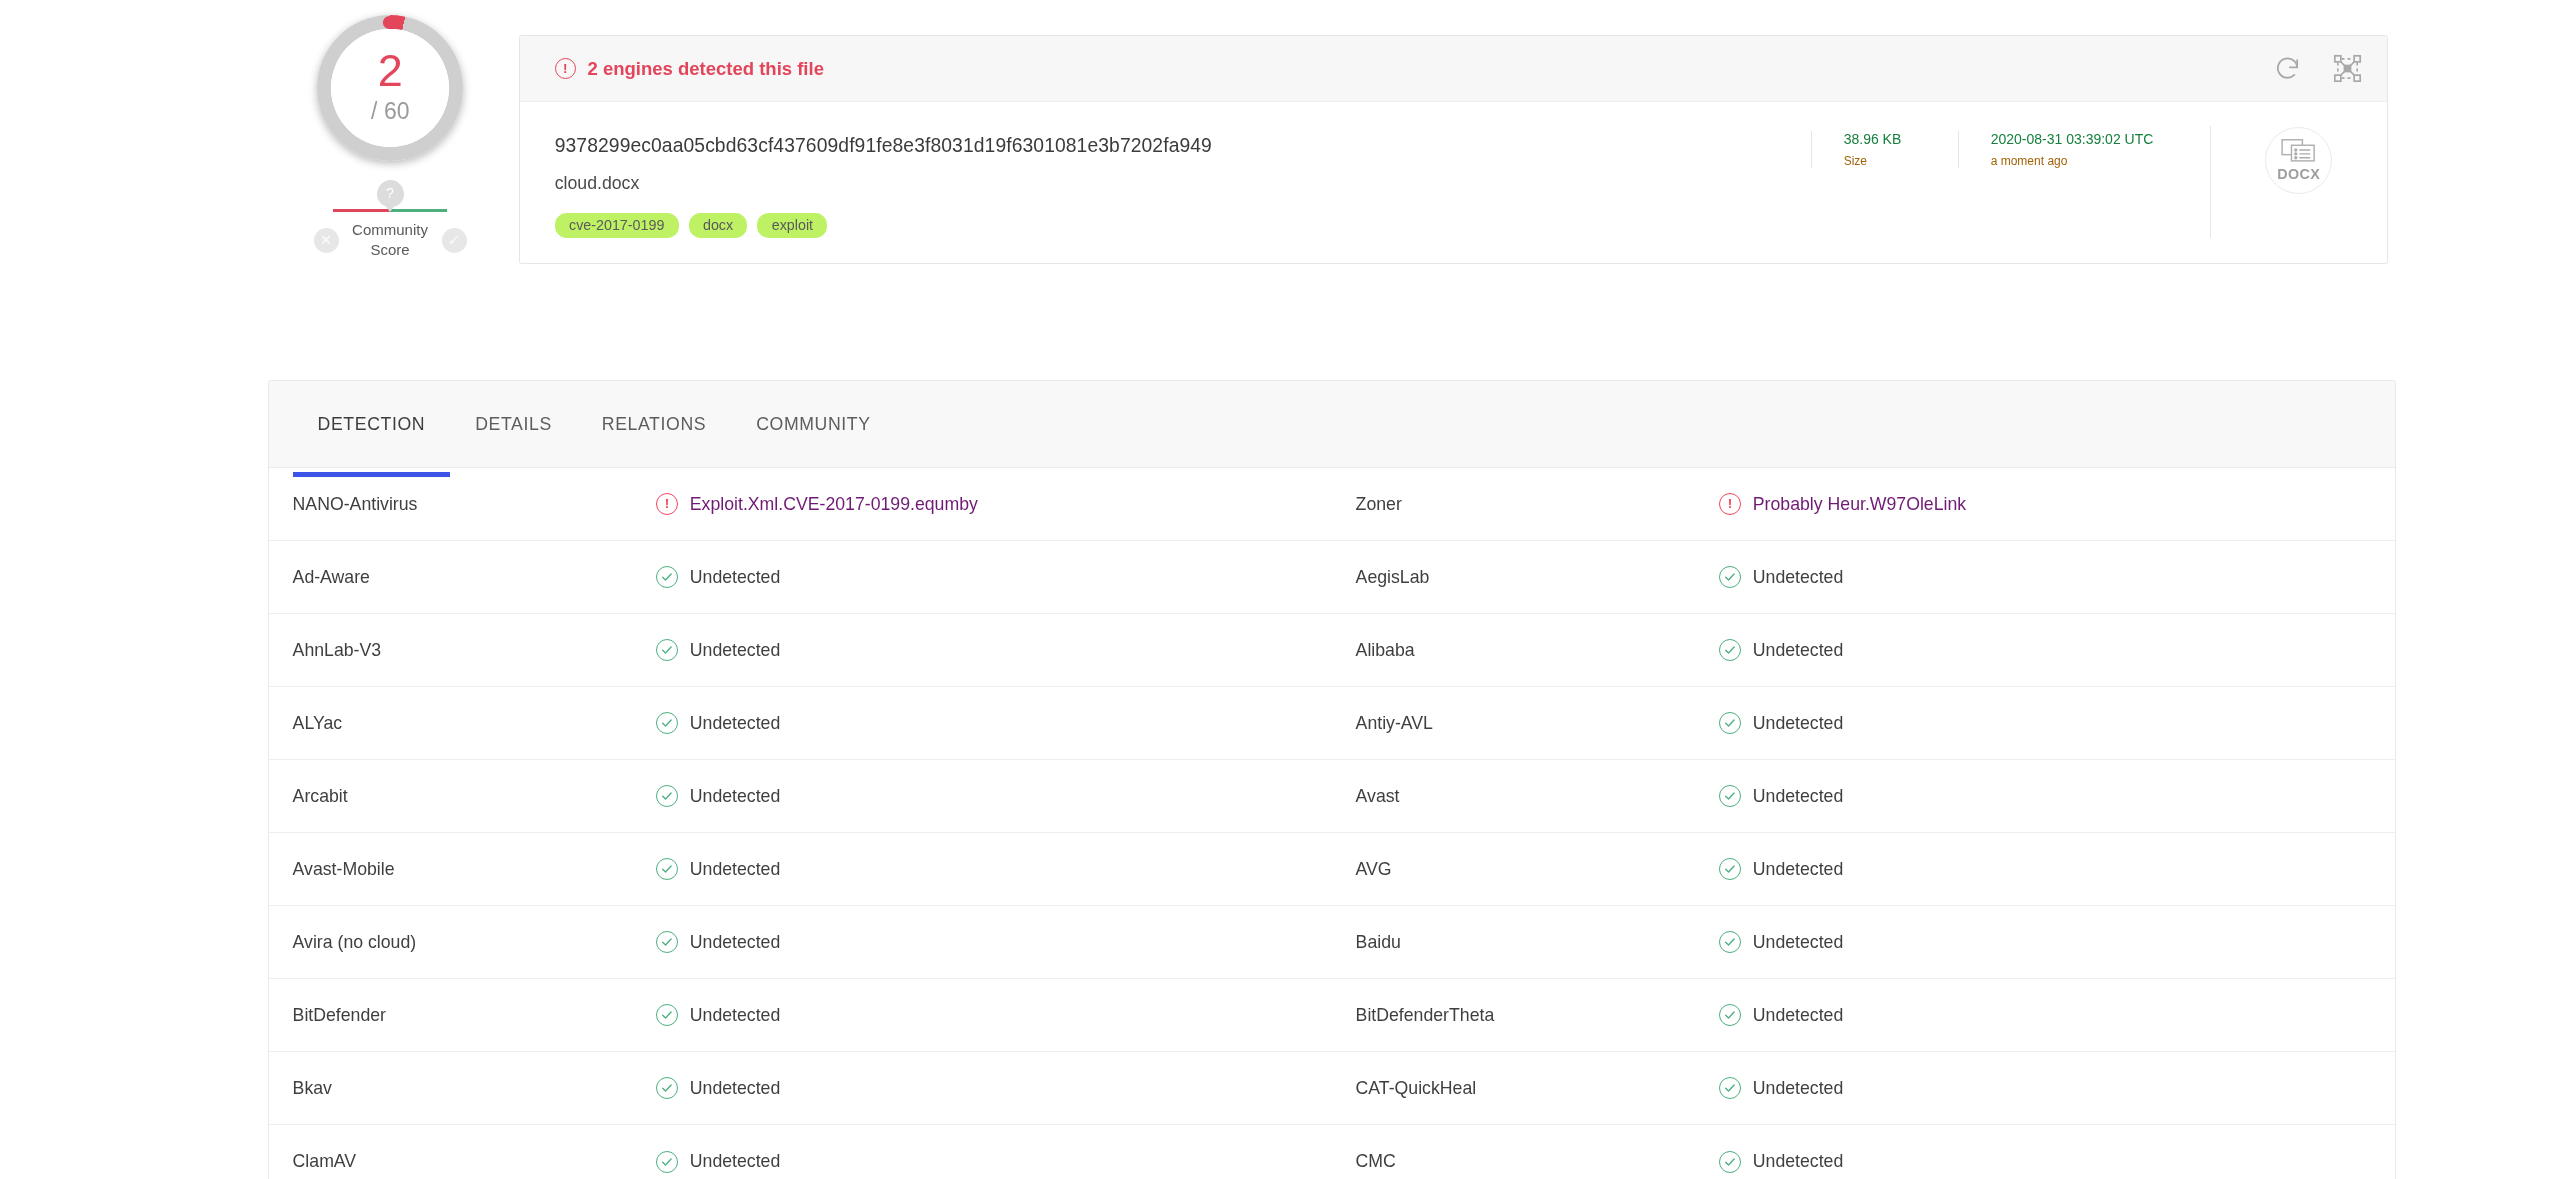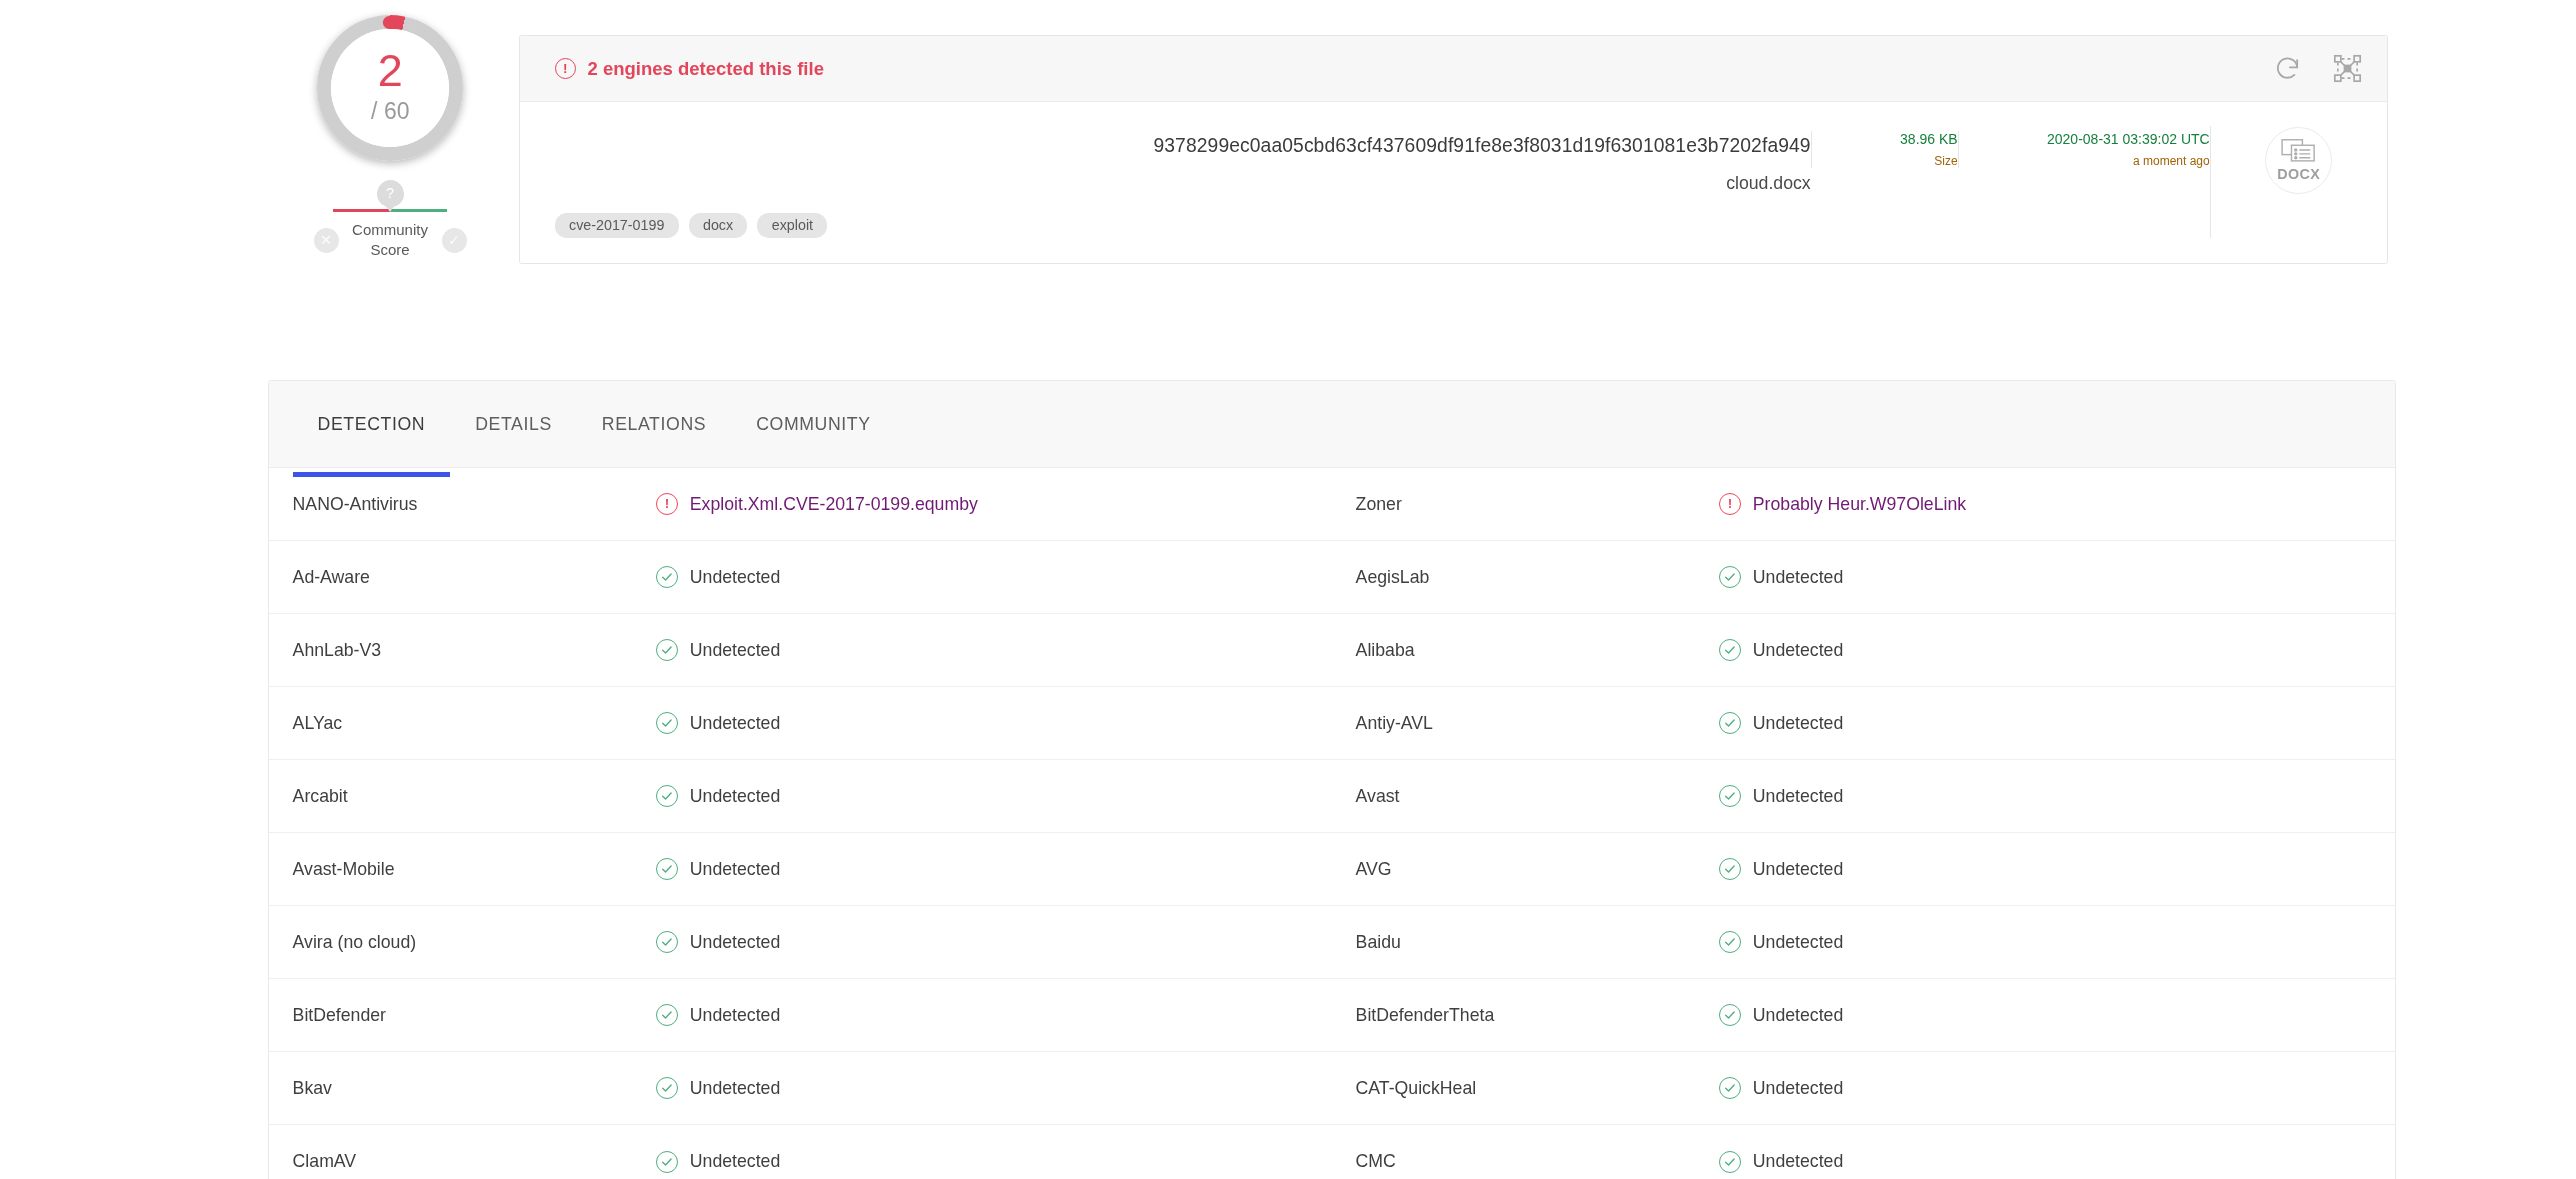--- a/index.html
+++ b/index.html
@@ -143,31 +143,30 @@
     font-weight: 600;
   }
   .alert-text { font-size: 18.5px; color: #e3455a; font-weight: 600; }
   .alert-actions { display: flex; align-items: center; gap: 25px; }
   .act-btn { width: 35px; height: 35px; display:flex; align-items:center; justify-content:center; }
 
   .file-body {
     display: flex; align-items: flex-start;
     padding: 23.6px 0 25px 0;
     min-height: 156px;
-    text-align: right;
   }
   .file-main { flex: 1; padding-left: 35px; padding-top: 8.4px; }
   .file-hash {
     font-size: 19.3px; color: #3b3b3d;
     letter-spacing: 0.1px; line-height: 1.2;
   }
   .file-name { font-size: 17.7px; color: #4a4a4c; margin-top: 16px; }
   .tag-row { display: flex; gap: 10px; margin-top: 18.5px; }
   .tag {
-    background: #e5e5e5; color: #5a5a5c;
+    background: #bef264; color: #5a5a5c;
     font-size: 14.3px; border-radius: 11.8px;
     padding: 5px 14.3px 5.9px 14.3px; line-height: 1;
   }
   .meta-col {
     width: 147px; padding-left: 32px;
     border-left: 0.8px solid #e6e6e6;
     margin-top: 5px;
   }
   .meta-col.wide { width: 252px; }
   .meta-v { font-size: 14px; color: #15803d; line-height: 1.25; white-space: nowrap;}

